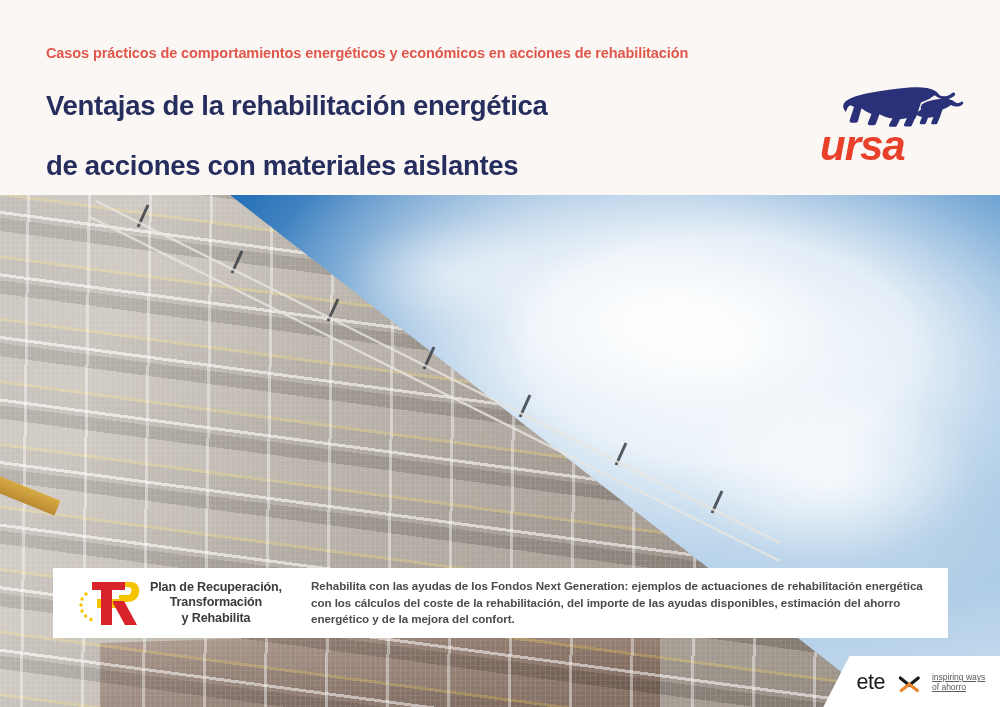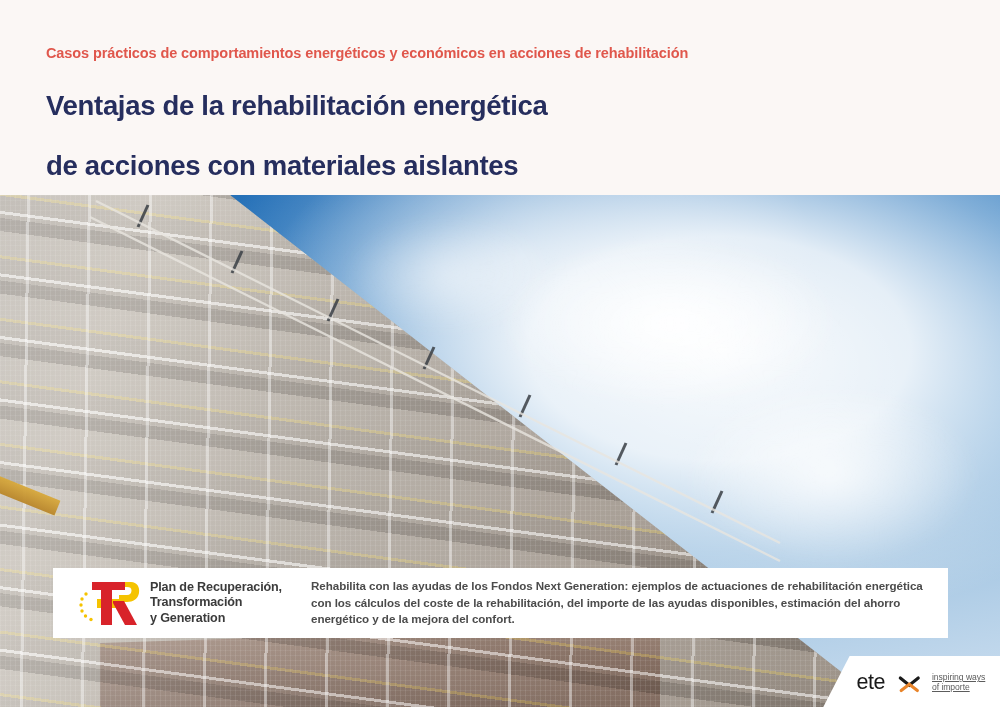--- a/index.html
+++ b/index.html
@@ -200,21 +200,21 @@
   }
   .plan-mark { width: 64px; height: 52px; flex: none; }
   .plan-text {
     margin-left: 9px;
     color: #3b3b3b;
     font-size: 12.6px;
     font-weight: bold;
     line-height: 15.4px;
     letter-spacing: -0.15px;
   }
-  .plan-text span { display: block; white-space: nowrap; }
+  .plan-text span { display: block; white-space: nowrap; text-align: center; }
   .infobar-body {
     flex: 1;
     padding-right: 18px;
     color: #4b4b4b;
     font-size: 11.6px;
     line-height: 16.6px;
     letter-spacing: -0.05px;
     font-weight: bold;
   }
   .infobar-body p { margin: 0; }
@@ -256,20 +256,63 @@
 
     <div class="header-text">
       <p class="eyebrow">Casos prácticos de comportamientos energéticos y económicos en acciones de rehabilitación</p>
       <h1 class="title">
         <span class="title-line">Ventajas de la rehabilitación energética</span>
         <span class="title-line">de acciones con materiales aislantes</span>
         <span class="title-line">de alto rendimiento</span>
       </h1>
     </div>
 
+    <div class="ursa-logo">
+      <svg class="ursa-bear" viewBox="0 0 256 92" aria-hidden="true">
+        <g fill="#2b3179">
+
+          <path d="M20 60 C14 54 12 46 18 40 C26 32 44 26 66 22 C92 17 120 13 146 11
+                   C160 10 172 10 182 12 C190 13.5 196 16 200 19
+                   C204 22 206 25 208 27 C212 29 218 29 223 27.5
+                   C227 26.3 230 24 232 22 C234 20.4 237 20.6 238 22.4
+                   C239.2 24.6 237.8 27 235 29.2 C231 32.4 225 34.4 219 34.6
+                   C213.8 34.8 209 33.6 205 31.6 C202 30.1 199.6 28.2 197.4 26.4
+                   L192 30 C186 34.6 178 38.2 170 40.8
+                   L166 53 C164.4 59 162.6 64.5 160.6 69 C159.4 71.8 158 74 156.6 75.6
+                   L152 86 C151.2 88 149.4 89.2 147.4 89.2 L139 89.2
+                   C136.6 89.2 135.2 86.8 136.2 84.6 L142 72
+                   C138 73.2 133 74 128 74.4 L122 87
+                   C121.2 88.6 119.6 89.6 117.8 89.6 L109 89.6
+                   C106.6 89.6 105.2 87 106.4 84.9 L113 73
+                   C104 71.6 95 68.6 87 64.4 L80 83
+                   C79.3 85 77.4 86.3 75.3 86.3 L67 86.3
+                   C64.5 86.3 62.9 83.7 63.9 81.4 L71 64
+                   C64 61 57 57 51 52.4 L44 78 C43.4 80.2 41.4 81.7 39.1 81.7
+                   L31 81.7 C28.4 81.7 26.6 79.2 27.4 76.7 L36 50
+                   C30 46 25 43 20 60 Z"></path>
+
+          <path d="M170 55 C168 50 170 45 176 42 C184 38 196 35 208 34
+                   C216 33.4 223 33.8 228 35 C232 36 235 37.8 237 39.6
+                   C239.4 41.6 242 42.6 245 42.2 C247.4 41.9 249 40.8 250.4 39.6
+                   C251.8 38.4 253.8 38.8 254.4 40.4 C255 42.2 253.8 44.2 251.6 45.8
+                   C248.6 48 244.4 49.2 240 49 C236.2 48.8 232.8 47.6 230 46
+                   L227 48 C223 51 218 53.4 213 55
+                   L210 64 C209 68 207.6 71.4 206.2 74 L203 82
+                   C202.4 83.6 201 84.6 199.3 84.6 L193 84.6
+                   C191 84.6 189.8 82.6 190.6 80.8 L195 70
+                   C192 70.8 188 71.4 184 71.6 L180 82
+                   C179.4 83.6 178 84.5 176.3 84.5 L170 84.5
+                   C168 84.5 166.8 82.4 167.7 80.6 L172 70
+                   C167 68.6 162 66.6 158 64 L170 55 Z"></path>
+        </g>
+      </svg>
+      <svg class="ursa-word" viewBox="0 0 320 96" aria-hidden="true">
+        <text x="4" y="76" font-family="'Liberation Sans', sans-serif" font-size="84" font-weight="bold" font-style="italic" fill="#e8402a" letter-spacing="-2">ursa</text>
+      </svg>
+    </div>
   </div>
 
   <div class="photo">
     <div class="sky"></div>
     <div class="cloud-c"></div>
     <div class="cloud-a"></div>
     <div class="cloud-b"></div>
 
     <div class="building">
       <div class="facade"></div>
@@ -318,36 +361,36 @@
                  L56 20 Z" fill="#f5c300"></path>
         <path d="M40 44 L84 44 L84 62 L40 62 Z" fill="#f5c300"></path>
 
         <path d="M30 10 L96 10 L96 26 L70 26 L70 96 L48 96 L48 26 L30 26 Z" fill="#d8232a"></path>
 
         <path d="M72 48 L94 48 L120 96 L96 96 L72 52 Z" fill="#d8232a"></path>
       </svg>
       <div class="plan-text">
         <span>Plan de Recuperación,</span>
         <span>Transformación</span>
-        <span>y Generation</span>
+        <span>y Rehabilita</span>
       </div>
     </div>
 
     <div class="infobar-body">
       <p>Rehabilita con las  ayudas de los Fondos Next Generation: ejemplos de actuaciones de rehabilitación energética con los cálculos del coste de la rehabilitación, del importe de las ayudas disponibles, estimación del ahorro energético y de la mejora del confort.</p>
     </div>
   </div>
 
   <div class="etex-banner">
     <div class="etex-inner">
       <svg class="etex-word" viewBox="0 0 150 58" aria-hidden="true">
         <text x="0" y="44" font-family="'Liberation Sans', sans-serif" font-size="48" font-weight="500" fill="#1a1a1a" letter-spacing="-1">ete</text>
         <path d="M98 20 L118 36 L138 20" stroke="#1a1a1a" stroke-width="7" fill="none" stroke-linecap="round"></path>
         <path d="M100 48 L118 34 L136 48" stroke="#e8842a" stroke-width="7" fill="none" stroke-linecap="round"></path>
       </svg>
       <div class="etex-tag">
         <span>inspiring ways</span>
-        <span>of importe</span>
+        <span>of ahorro</span>
       </div>
     </div>
   </div>
 
 </div>
 
 </body></html>

